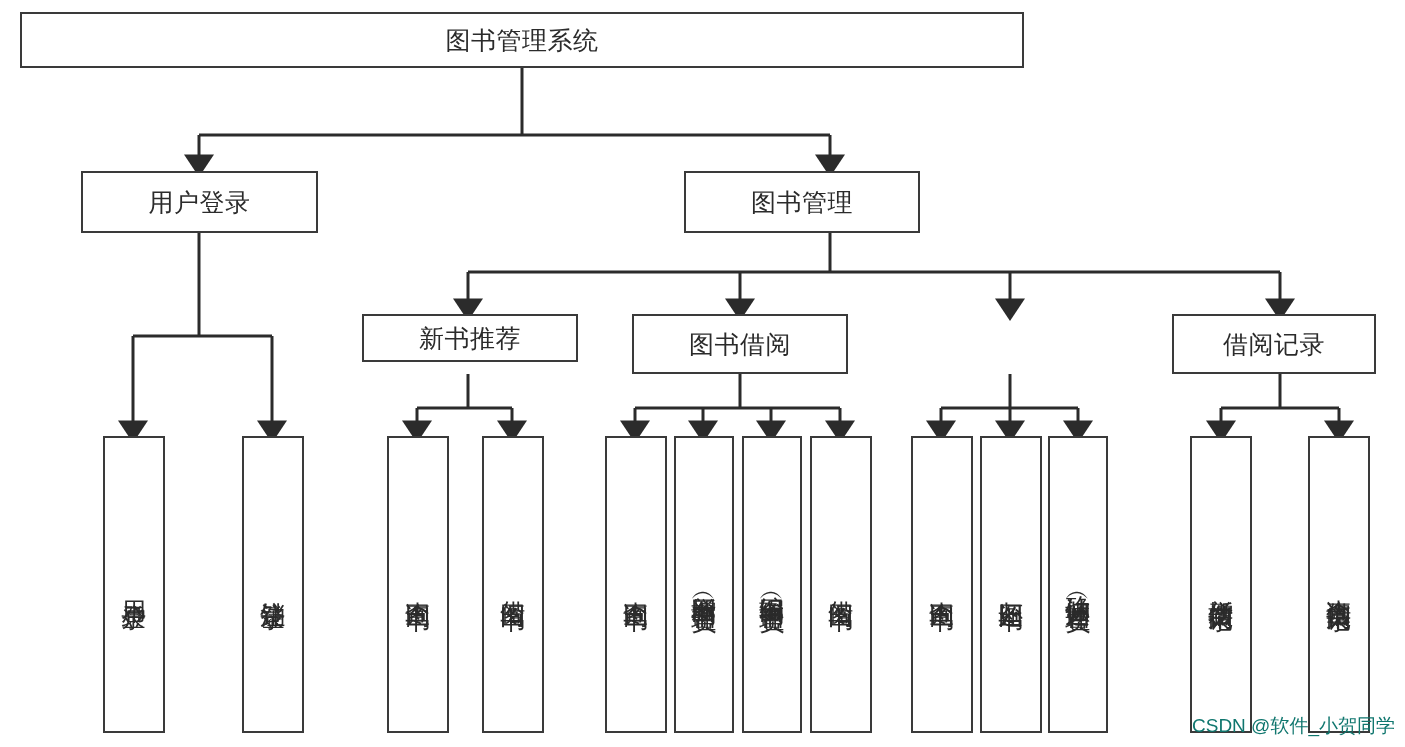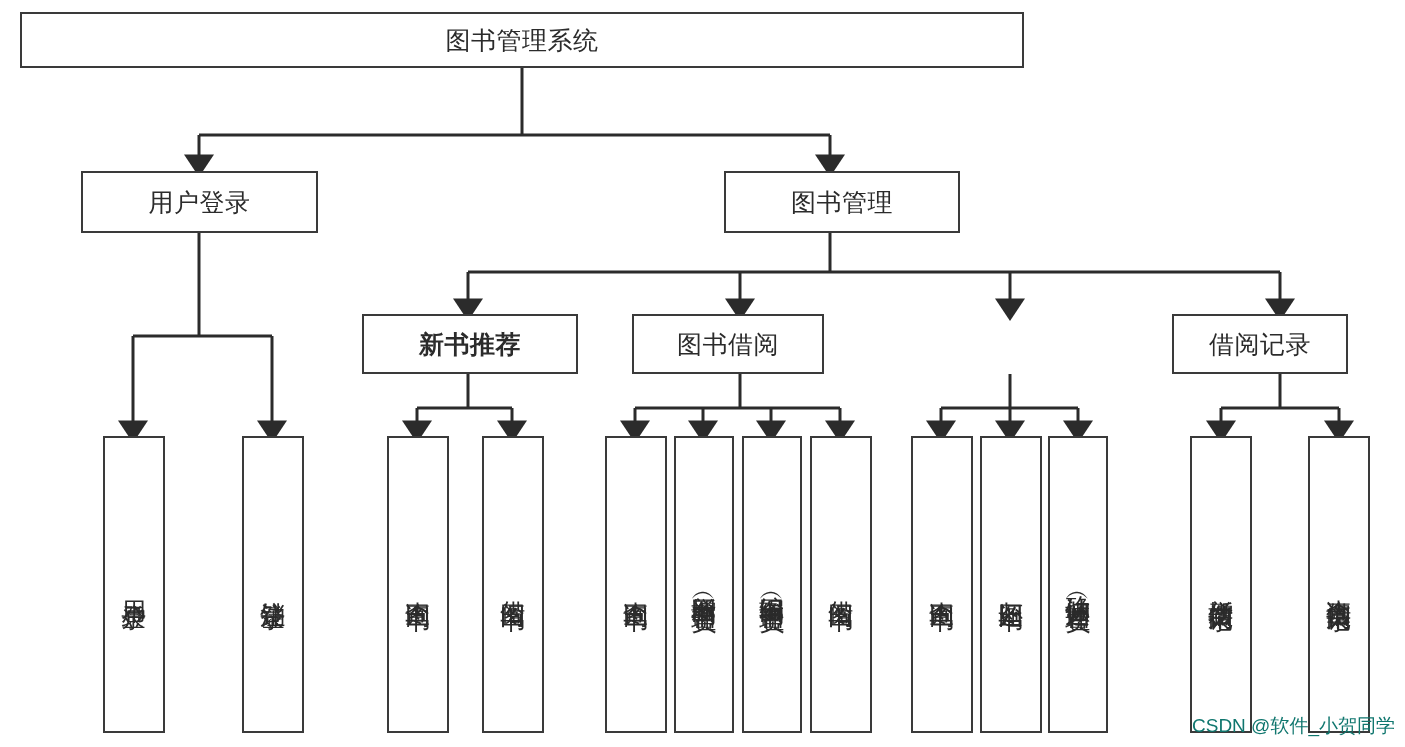--- a/index.html
+++ b/index.html
@@ -127,31 +127,31 @@
     </g>
   </svg>
 
   <div class="node root h" style="left:20px; top:12px; width:1004px; height:56px;">
     <span class="lbl">图书管理系统</span>
   </div>
 
   <div class="node h" style="left:81px; top:171px; width:237px; height:62px;">
     <span class="lbl">用户登录</span>
   </div>
-  <div class="node h" style="left:724px; top:171px; width:236px; height:62px;">
+  <div class="node h" style="left:684px; top:171px; width:236px; height:62px;">
     <span class="lbl">图书管理</span>
   </div>
 
-  <div class="node h" style="left:362px; top:314px; width:216px; height:60px;font-weight:bold;">
+  <div class="node h" style="left:362px; top:314px; width:216px; height:48px;">
     <span class="lbl">新书推荐</span>
   </div>
-  <div class="node h" style="left:632px; top:314px; width:192px; height:60px;">
+  <div class="node h" style="left:632px; top:314px; width:216px; height:60px;">
     <span class="lbl">图书借阅</span>
   </div>
-  <div class="node h" style="left:1172px; top:314px; width:176px; height:60px;">
+  <div class="node h" style="left:1172px; top:314px; width:204px; height:60px;">
     <span class="lbl">借阅记录</span>
   </div>
 
   <div class="node v" style="left:103px; top:436px; width:62px; height:297px;">
     <span class="lbl">用户登录</span>
   </div>
   <div class="node v" style="left:242px; top:436px; width:62px; height:297px;">
     <span class="lbl">注销登录</span>
   </div>
 

